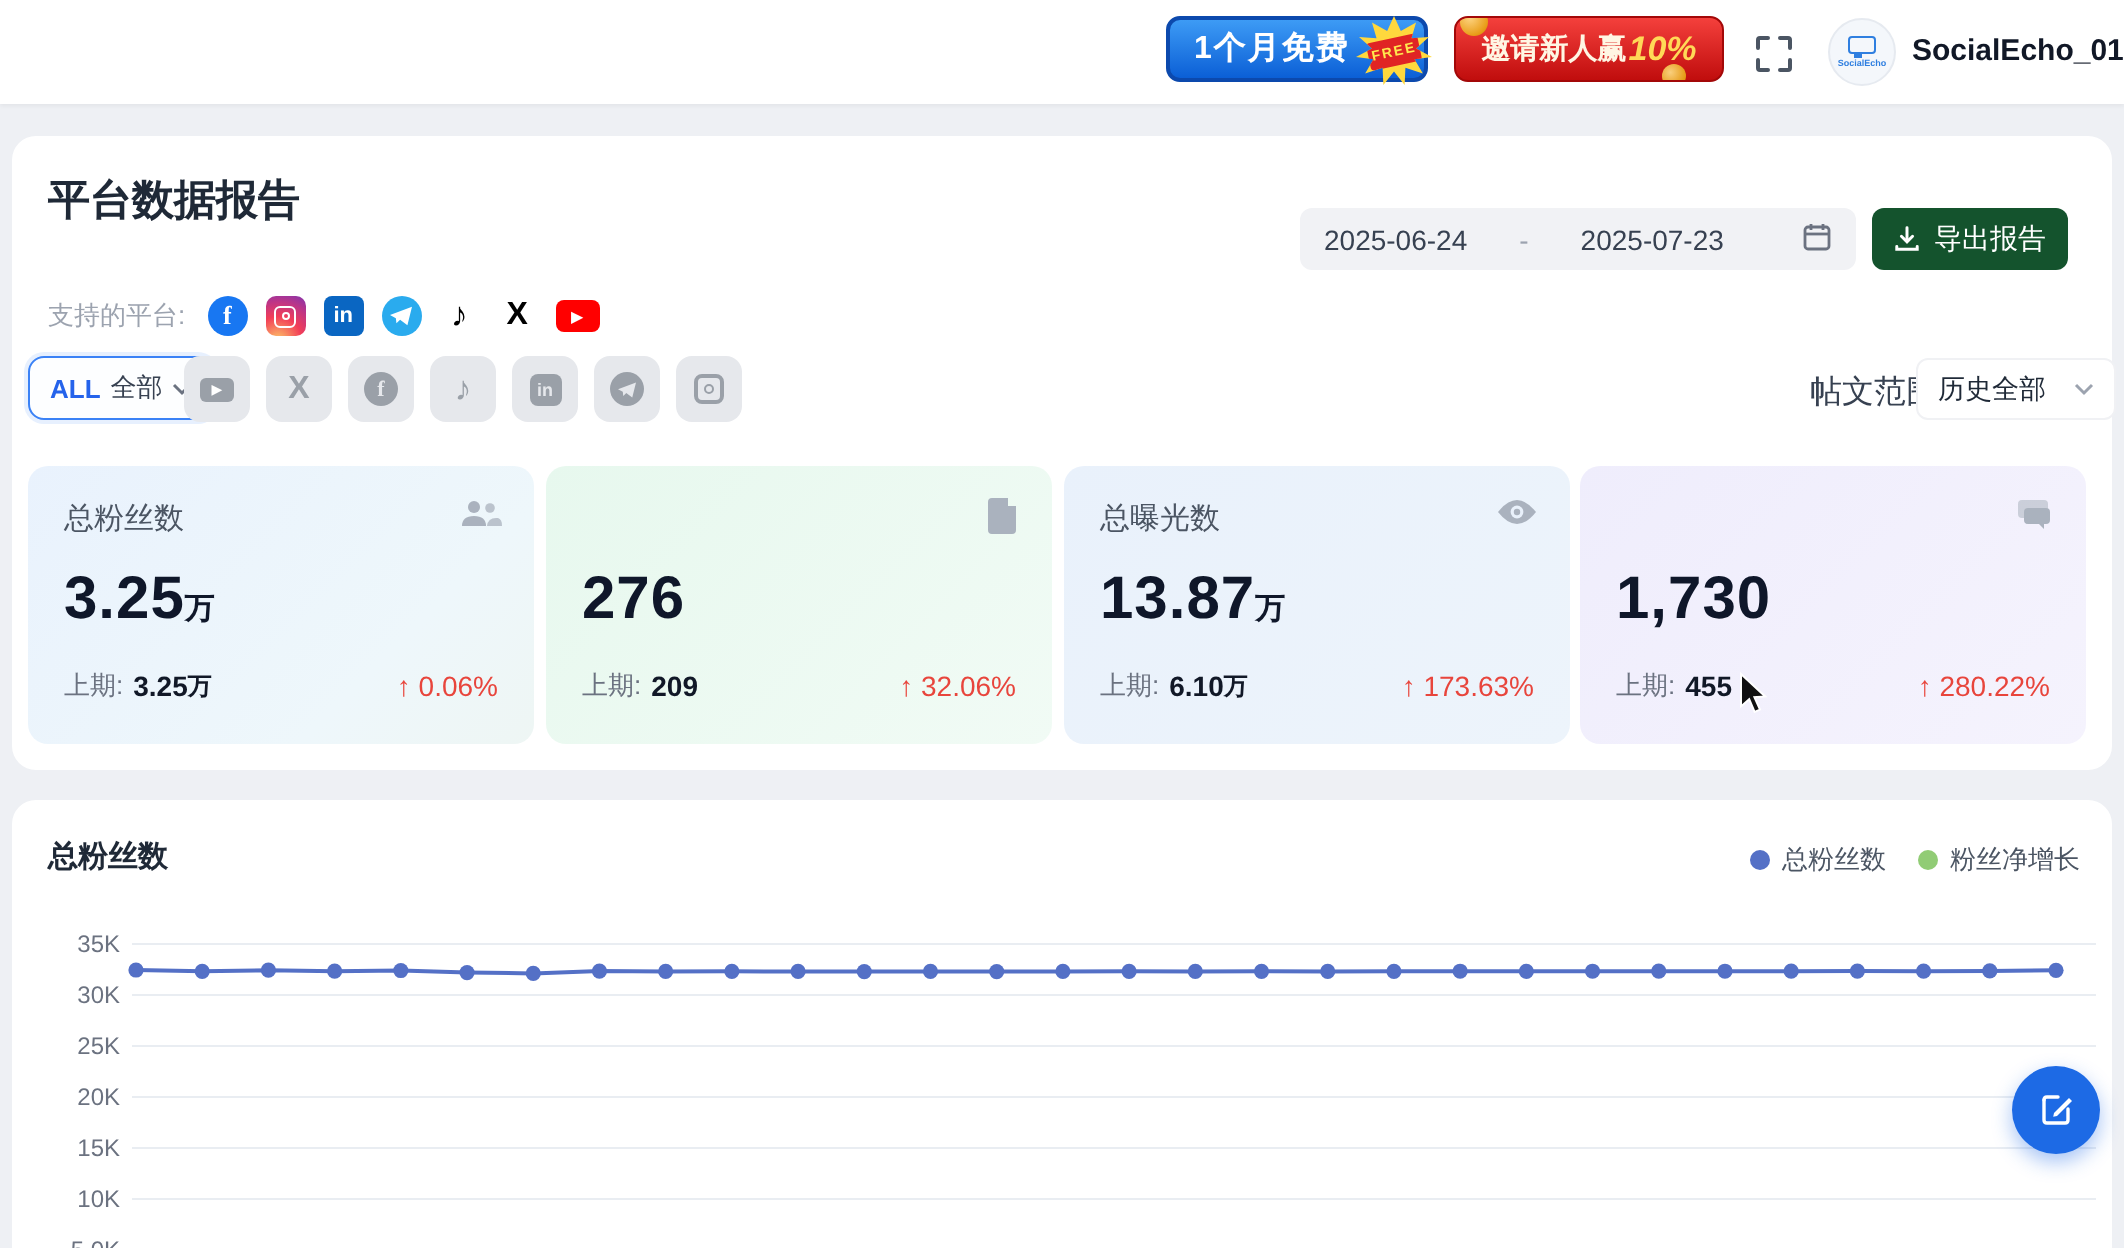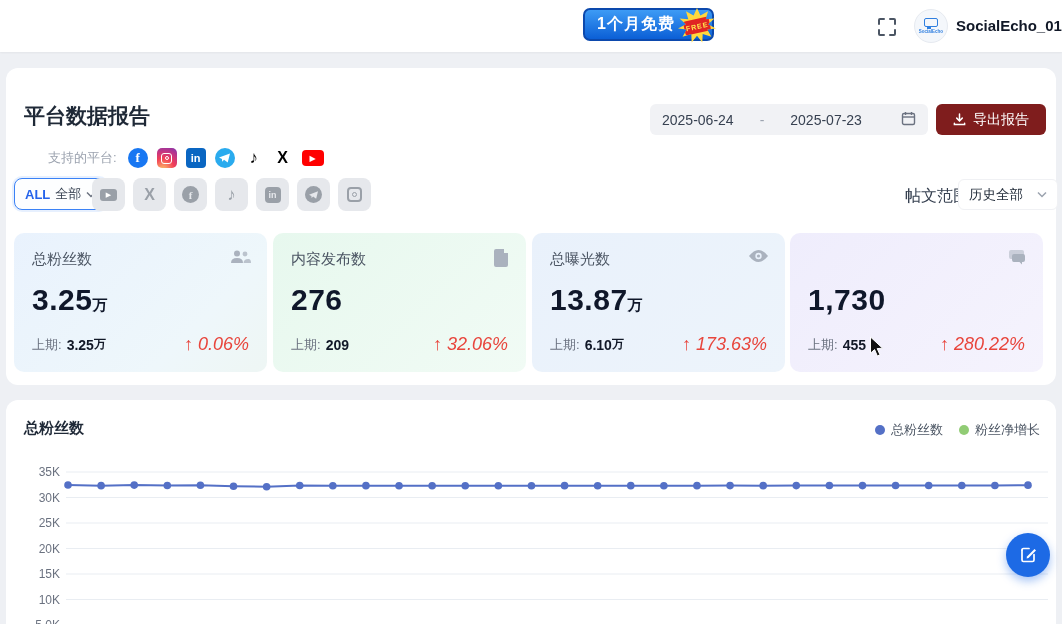--- a/index.html
+++ b/index.html
@@ -28,41 +28,41 @@
   .fullscreen-btn { position:absolute; left:876px; top:16px; width:22px; height:22px; cursor:pointer; }
   .avatar { position:absolute; left:914px; top:9px; width:34px; height:34px; border-radius:50%;
     background:#f4f7fb; border:1px solid #e6eaf0; display:flex; flex-direction:column; align-items:center; justify-content:center; }
   .avatar .logo-glyph { width:14px; height:9px; border:1.5px solid #2f7fe0; border-radius:2px; position:relative; }
   .avatar .logo-glyph:after { content:""; position:absolute; left:2px; bottom:-3px; width:4px; height:3px; background:#2f7fe0; }
   .avatar .logo-word { font-size:4.5px; color:#2f7fe0; font-weight:bold; margin-top:1.5px; }
   .account-name { position:absolute; left:956px; top:17px; font-size:15px; font-weight:bold; color:#111827; }
 
   
   .report-card { position:absolute; left:6px; top:68px; width:1050px; height:317px; background:#fff; border-radius:12px; }
-  .page-title { position:absolute; left:18px; top:18px; font-size:21px; font-weight:600; color:#1f2937;margin-top:16px; }
+  .page-title { position:absolute; left:18px; top:18px; font-size:21px; font-weight:600; color:#1f2937; }
   .page-subtitle { position:absolute; left:18px; top:54px; font-size:14px; color:#9ca3af; }
   .platforms-row { position:absolute; left:18px; top:80px; display:flex; align-items:center; gap:9px; }
-  .platforms-label { font-size:13px; color:#9ca3af; margin-right:2px;margin-left:24px; }
+  .platforms-label { font-size:13px; color:#9ca3af; margin-right:2px; }
 
   .picon { width:20px; height:20px; display:flex; align-items:center; justify-content:center; }
   .pi-fb { background:#1877f2; border-radius:50%; color:#fff; font-weight:bold; font-size:13px; font-family:"Liberation Serif",serif; }
   .pi-ig { border-radius:5px; background:radial-gradient(circle at 30% 110%,#fdc468,#f23e57 45%,#c13584 72%,#8134af); }
   .pi-ig .cam { width:11px; height:11px; border:1.6px solid #fff; border-radius:3px; display:flex; align-items:center; justify-content:center; }
   .pi-ig .cam i { width:4px; height:4px; border:1.3px solid #fff; border-radius:50%; }
   .pi-li { background:#0a66c2; border-radius:4px; color:#fff; font-weight:bold; font-size:11px; }
   .pi-tg { background:#2aabee; border-radius:50%; }
   .pi-tt { background:transparent; color:#000; font-size:17px; font-weight:bold; }
   .pi-x  { background:transparent; color:#000; font-size:16px; font-weight:900; }
   .pi-yt { width:22px; height:16px; background:#f00; border-radius:4px; color:#fff; font-size:8px; }
 
   .date-range { position:absolute; left:644px; top:36px; width:278px; height:31px; background:#f1f2f5; border-radius:6px;
     display:flex; align-items:center; padding:0 12px; font-size:14px; color:#374151; cursor:pointer; }
   .date-range .sep { margin:0 26px; color:#9ca3af; }
   .date-range .cal { margin-left:auto; }
-  .export-btn { position:absolute; left:930px; top:36px; width:110px; height:31px; background:#7f1d1d; border:none; border-radius:6px;
+  .export-btn { position:absolute; left:930px; top:36px; width:98px; height:31px; background:#14532d; border:none; border-radius:6px;
     color:#fff; font-size:14px; display:flex; align-items:center; justify-content:center; gap:7px; cursor:pointer; font-family:inherit; }
 
   .filter-row { position:absolute; left:0; top:110px; width:100%; height:34px; }
   .all-btn { position:absolute; left:8px; top:0; height:32px; padding:0 10px; background:#fdfeff; border:1.5px solid #3b82f6; border-radius:8px;
     display:flex; align-items:center; gap:5px; font-size:13px; cursor:pointer; box-shadow:0 0 0 2px rgba(59,130,246,.12); }
   .all-btn .all { color:#2563eb; font-weight:bold;text-align:center; }
   .all-btn .lbl { color:#374151; }
   .pbtn { position:absolute; top:0; width:33px; height:33px; background:#e6e8ec; border-radius:8px;
     display:flex; align-items:center; justify-content:center; cursor:pointer; }
   .g-yt { width:17px; height:12px; background:#9aa0a8; border-radius:3px; color:#fff; font-size:7px; display:flex; align-items:center; justify-content:center; }
@@ -84,21 +84,21 @@
   .stat-card.theme-green  { background:linear-gradient(135deg,#e7f8ee 0%,#f1fbf5 100%); }
   .stat-card.theme-blue2  { background:linear-gradient(135deg,#e9f1fb 0%,#edf4fb 100%); }
   .stat-card.theme-purple { background:linear-gradient(135deg,#efedfc 0%,#f5f3fd 100%); }
   .stat-title { font-size:15px; color:#4b5563; }
   .stat-icon { position:absolute; right:16px; top:16px; color:#aab2be; }
   .stat-value { position:absolute; left:18px; top:50px; font-size:30px; font-weight:bold; color:#0f172a; letter-spacing:.5px; }
   .stat-value .unit { font-size:15px; font-weight:bold; }
   .stat-foot { position:absolute; left:18px; right:18px; top:101px; display:flex; align-items:center; font-size:13px; color:#6b7280; }
   .stat-foot .pv { color:#111827; font-weight:bold; font-size:14px; margin-left:5px; }
   .stat-foot .pu { color:#111827; font-weight:bold; font-size:12px; }
-  .stat-change { margin-left:auto; color:#e8453c; font-size:18px;font-style:italic; }
+  .stat-change { margin-left:auto; color:#e8453c; font-size:14px; }
 
   
   .chart-card { position:absolute; left:6px; top:400px; width:1050px; height:320px; background:#fff; border-radius:12px; }
   .chart-title { position:absolute; left:18px; top:19px; font-size:15px; font-weight:600; color:#1f2937; }
   .legend { position:absolute; right:16px; top:21px; display:flex; align-items:center; gap:16px; }
   .legend-item { display:flex; align-items:center; gap:6px; font-size:13px; color:#4b5563; cursor:pointer; }
   .legend-dot { width:10px; height:10px; border-radius:50%; }
   #chart-svg { position:absolute; left:8px; top:45px; }
 
   
@@ -108,20 +108,26 @@
 </style>
 </head>
 <body>
 
 <div class="topbar">
   <div class="promo-blue">
     <span>1个月免费</span>
     <span class="burst">
         <span class="burst-inner">FREE</span>
       </span>
+  </div>
+  <div class="promo-red">
+    <span class="coin c1"></span>
+    <span class="coin c2"></span>
+    <span class="txt">邀请新人赢</span>
+    <span class="pct">10%</span>
   </div>
   <div class="fullscreen-btn">
     <svg width="22" height="22" viewBox="0 0 22 22" fill="none" stroke="#4b5563" stroke-width="2" stroke-linecap="round">
       <path d="M3 8 V4 Q3 3 4 3 H8"></path>
         <path d="M14 3 H18 Q19 3 19 4 V8"></path>
       <path d="M19 14 V18 Q19 19 18 19 H14"></path>
         <path d="M8 19 H4 Q3 19 3 18 V14"></path>
     </svg>
   </div>
   <div class="avatar">
@@ -236,21 +242,20 @@
       <div class="stat-value"><span>3.25</span><span class="unit">万</span></div>
       <div class="stat-foot">
         <span>上期:</span>
           <span class="pv">3.25</span>
           <span class="pu">万</span>
         <span class="stat-change"><span>↑</span> <span>0.06%</span></span>
       </div>
     </div>
 
     <div class="stat-card theme-green" style="left:267px">
-      <div class="stat-title">内容发布数</div>
       <span class="stat-icon">
         <svg width="16" height="18" viewBox="0 0 16 18" fill="#aab2be">
             <path d="M2 0 h8 l4 4 v12 q0 2-2 2 H2 q-2 0-2-2 V2 q0-2 2-2 z M10 0 v4 h4 z"></path>
           </svg>
       </span>
       <div class="stat-value"><span>276</span><span class="unit"></span></div>
       <div class="stat-foot">
         <span>上期:</span>
           <span class="pv">209</span>
           <span class="pu"></span>

